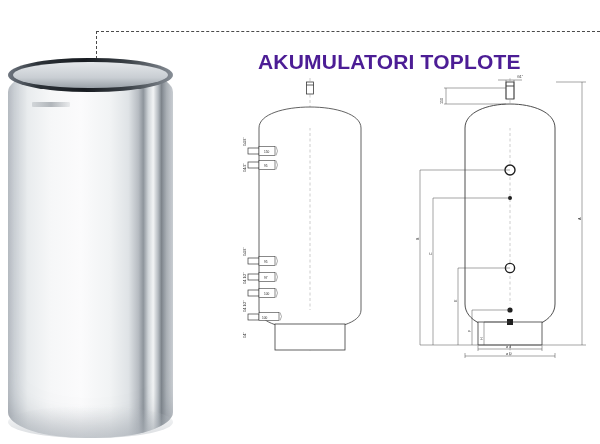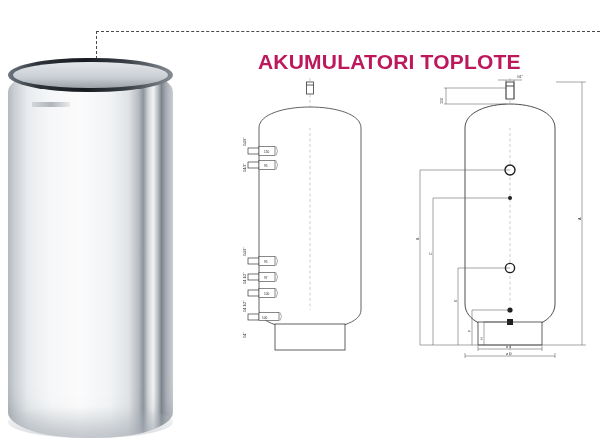--- a/index.html
+++ b/index.html
@@ -24,21 +24,21 @@
 
   
   #title {
     position: absolute;
     left: 258px;
     top: 50px;
     width: 330px;
     font-size: 21px;
     font-weight: bold;
     letter-spacing: 0.2px;
-    color: #be185d;
+    color: #4c1d95;
     font-family: "Liberation Sans", sans-serif;
     white-space: nowrap;
   }
 
   
   #leader-horizontal {
     position: absolute;
     left: 96px;
     top: 31px;
     width: 504px;

